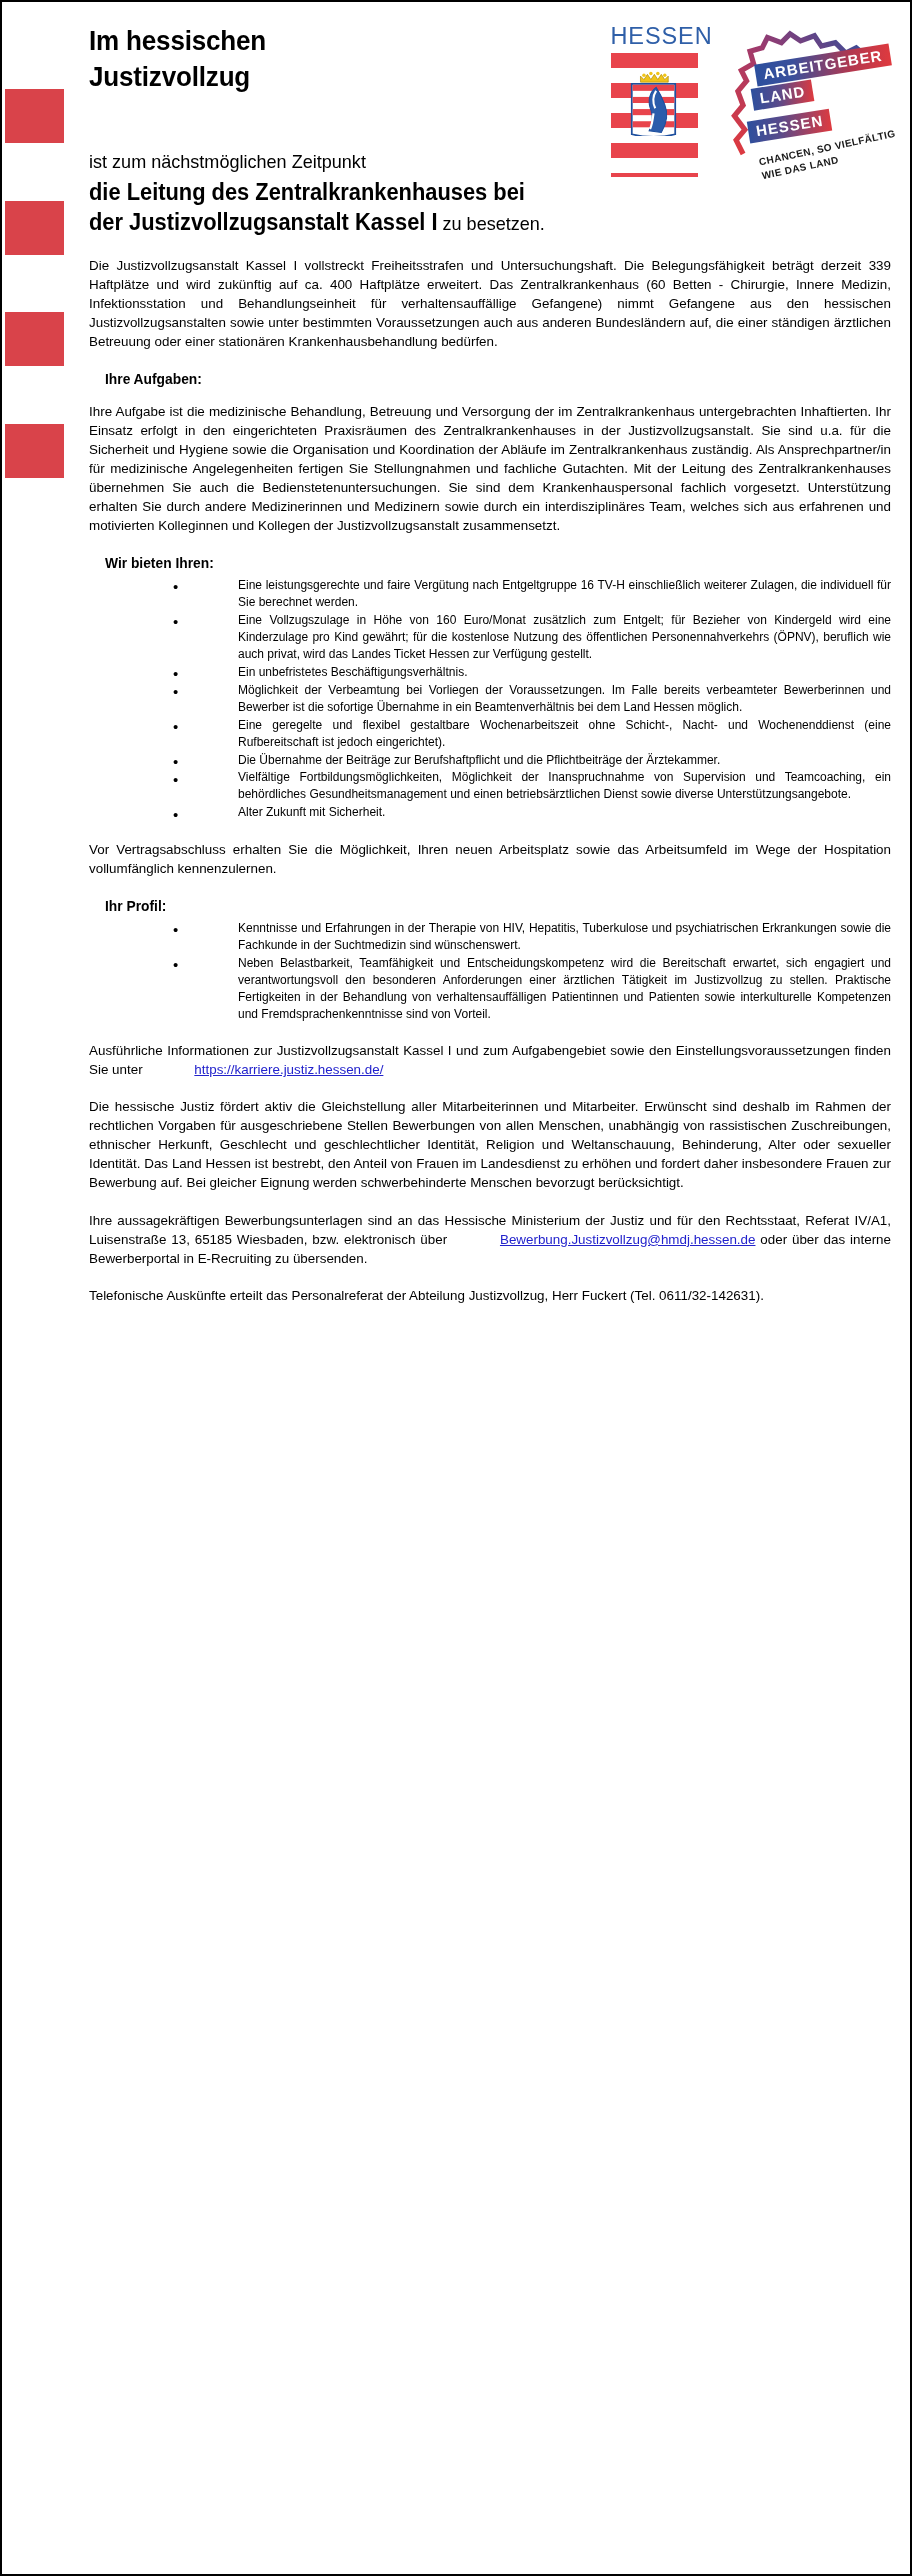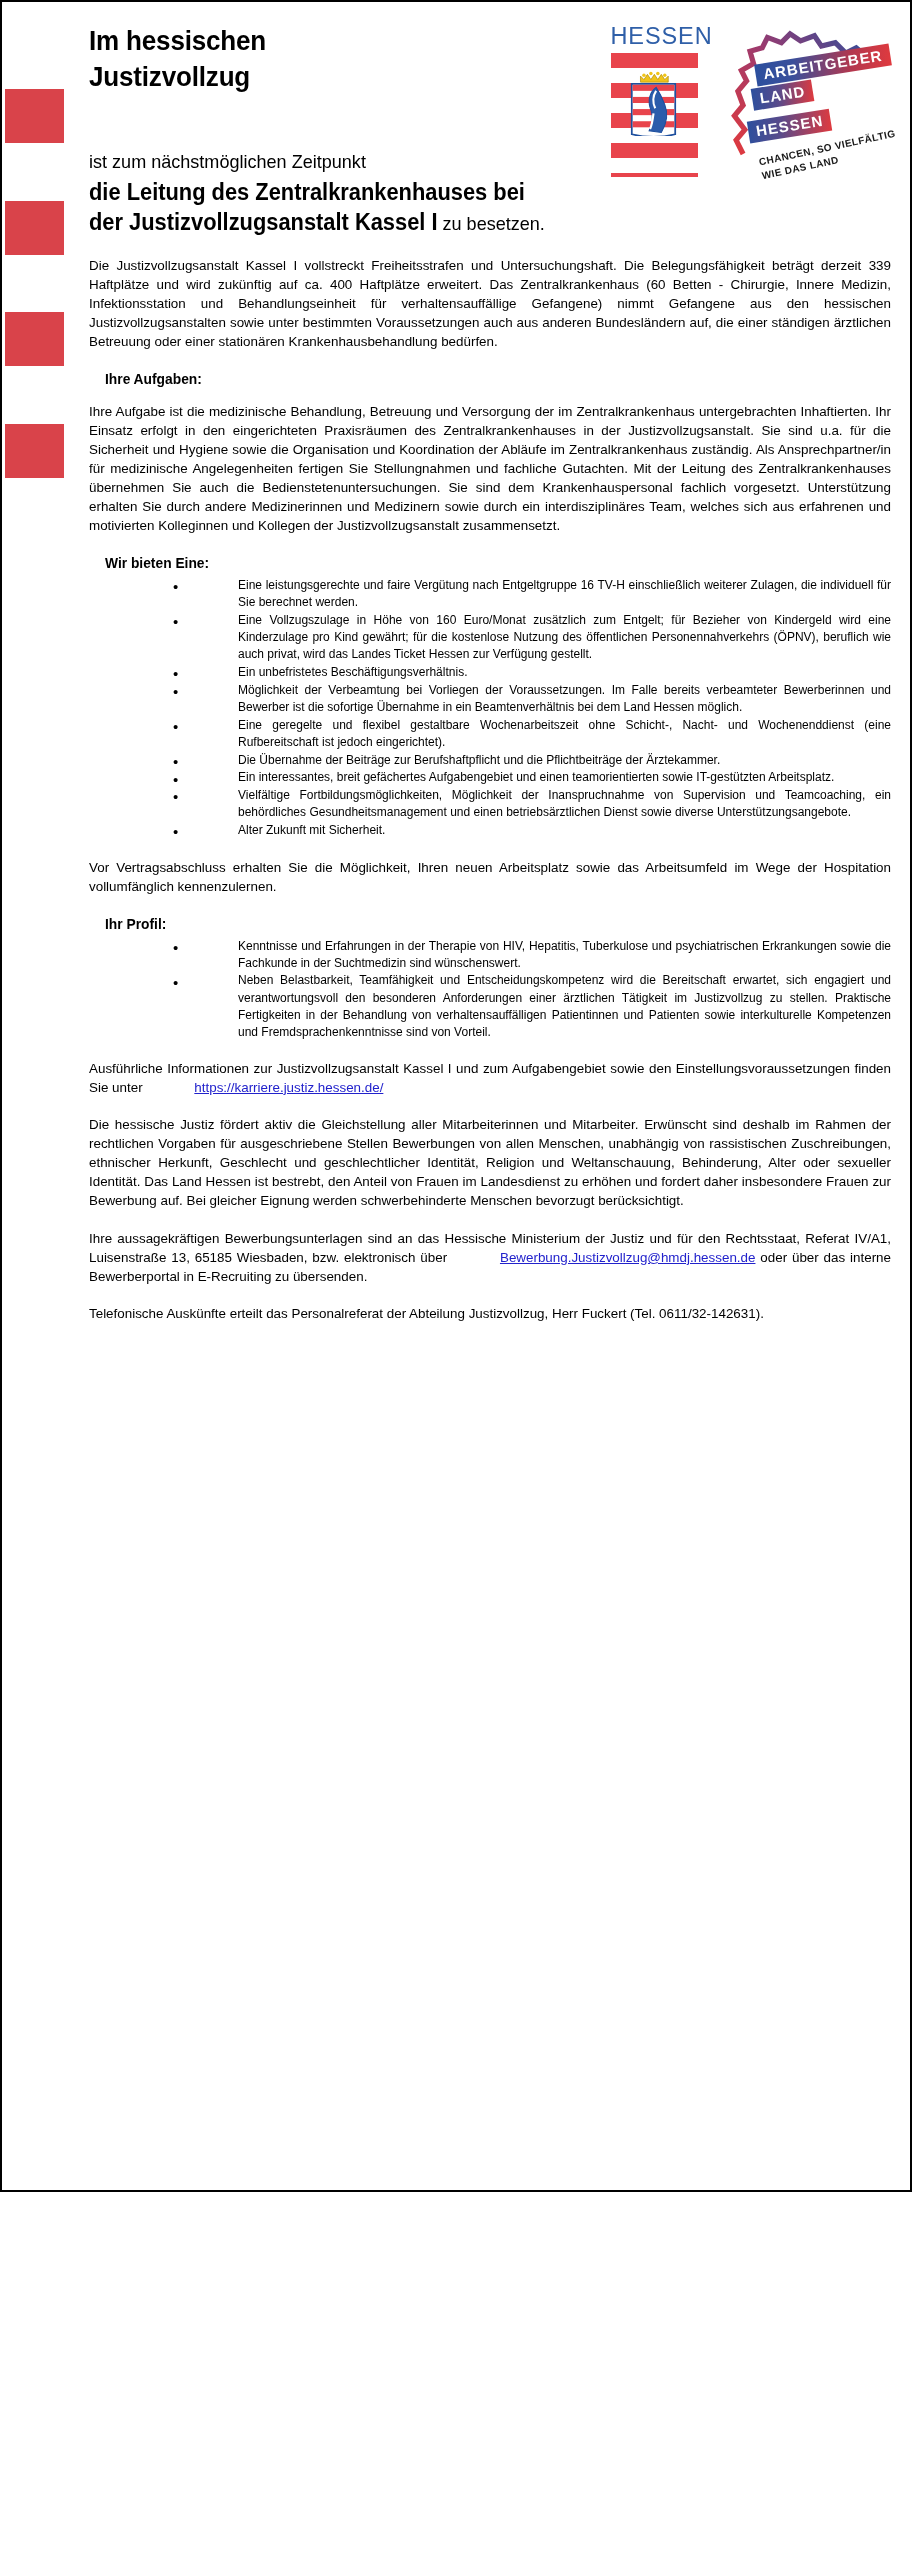--- a/index.html
+++ b/index.html
@@ -9,21 +9,21 @@
     background: #ffffff;
   }
   body {
     font-family: "Liberation Sans", sans-serif;
     color: #000000;
   }
 
   .page {
     position: relative;
     width: 912px;
-    height: 2192px;
+    height: 2576px;
     box-sizing: border-box;
     background: #ffffff;
     border: 2.6px solid #000000;
     overflow: hidden;
   }
 
   
   .red-tab {
     position: absolute;
     left: 2.6px;
@@ -294,29 +294,28 @@
       <div class="headline">
         <span>die Leitung des Zentralkrankenhauses bei</span><br>
         <span>der Justizvollzugsanstalt Kassel I</span><span class="tail"> zu besetzen.</span>
       </div>
 
       <p class="para">Die Justizvollzugsanstalt Kassel I vollstreckt Freiheitsstrafen und Untersuchungshaft. Die Belegungsfähigkeit beträgt derzeit 339 Haftplätze und wird zukünftig auf ca. 400 Haftplätze erweitert. Das Zentralkrankenhaus (60 Betten - Chirurgie, Innere Medizin, Infektionsstation und Behandlungseinheit für verhaltensauffällige Gefangene) nimmt Gefangene aus den hessischen Justizvollzugsanstalten sowie unter bestimmten Voraussetzungen auch aus anderen Bundesländern auf, die einer ständigen ärztlichen Betreuung oder einer stationären Krankenhausbehandlung bedürfen.</p>
 
       <h2 class="sect">Ihre Aufgaben:</h2>
       <p class="para tight">Ihre Aufgabe ist die medizinische Behandlung, Betreuung und Versorgung der im Zentralkrankenhaus untergebrachten Inhaftierten. Ihr Einsatz erfolgt in den eingerichteten Praxisräumen des Zentralkrankenhauses in der Justizvollzugsanstalt. Sie sind u.a. für die Sicherheit und Hygiene sowie die Organisation und Koordination der Abläufe im Zentralkrankenhaus zuständig. Als Ansprechpartner/in für medizinische Angelegenheiten fertigen Sie Stellungnahmen und fachliche Gutachten. Mit der Leitung des Zentralkrankenhauses übernehmen Sie auch die Bedienstetenuntersuchungen. Sie sind dem Krankenhauspersonal fachlich vorgesetzt. Unterstützung erhalten Sie durch andere Medizinerinnen und Medizinern sowie durch ein interdisziplinäres Team, welches sich aus erfahrenen und motivierten Kolleginnen und Kollegen der Justizvollzugsanstalt zusammensetzt.</p>
 
-      <h2 class="sect">Wir bieten Eine:</h2>
+      <h2 class="sect">Wir bieten Ihren:</h2>
       <ul class="bullets">
         <li>Eine leistungsgerechte und faire Vergütung nach Entgeltgruppe 16 TV-H einschließlich weiterer Zulagen, die individuell für Sie berechnet werden.</li>
         <li>Eine Vollzugszulage in Höhe von 160 Euro/Monat zusätzlich zum Entgelt; für Bezieher von Kindergeld wird eine Kinderzulage pro Kind gewährt; für die kostenlose Nutzung des öffentlichen Personennahverkehrs (ÖPNV), beruflich wie auch privat, wird das Landes Ticket Hessen zur Verfügung gestellt.</li>
         <li>Ein unbefristetes Beschäftigungsverhältnis.</li>
         <li>Möglichkeit der Verbeamtung bei Vorliegen der Voraussetzungen. Im Falle bereits verbeamteter Bewerberinnen und Bewerber ist die sofortige Übernahme in ein Beamtenverhältnis bei dem Land Hessen möglich.</li>
         <li>Eine geregelte und flexibel gestaltbare Wochenarbeitszeit ohne Schicht-, Nacht- und Wochenenddienst (eine Rufbereitschaft ist jedoch eingerichtet).</li>
         <li>Die Übernahme der Beiträge zur Berufshaftpflicht und die Pflichtbeiträge der Ärztekammer.</li>
-        <li>Ein interessantes, breit gefächertes Aufgabengebiet und einen teamorientierten sowie IT-gestützten Arbeitsplatz.</li>
         <li>Vielfältige Fortbildungsmöglichkeiten, Möglichkeit der Inanspruchnahme von Supervision und Teamcoaching, ein behördliches Gesundheitsmanagement und einen betriebsärztlichen Dienst sowie diverse Unterstützungsangebote.</li>
         <li>Alter Zukunft mit Sicherheit.</li>
       </ul>
 
       <p class="para">Vor Vertragsabschluss erhalten Sie die Möglichkeit, Ihren neuen Arbeitsplatz sowie das Arbeitsumfeld im Wege der Hospitation vollumfänglich kennenzulernen.</p>
 
       <h2 class="sect">Ihr Profil:</h2>
       <ul class="bullets">
         <li>Kenntnisse und Erfahrungen in der Therapie von HIV, Hepatitis, Tuberkulose und psychiatrischen Erkrankungen sowie die Fachkunde in der Suchtmedizin sind wünschenswert.</li>
         <li>Neben Belastbarkeit, Teamfähigkeit und Entscheidungskompetenz wird die Bereitschaft erwartet, sich engagiert und verantwortungsvoll den besonderen Anforderungen einer ärztlichen Tätigkeit im Justizvollzug zu stellen. Praktische Fertigkeiten in der Behandlung von verhaltensauffälligen Patientinnen und Patienten sowie interkulturelle Kompetenzen und Fremdsprachenkenntnisse sind von Vorteil.</li>

